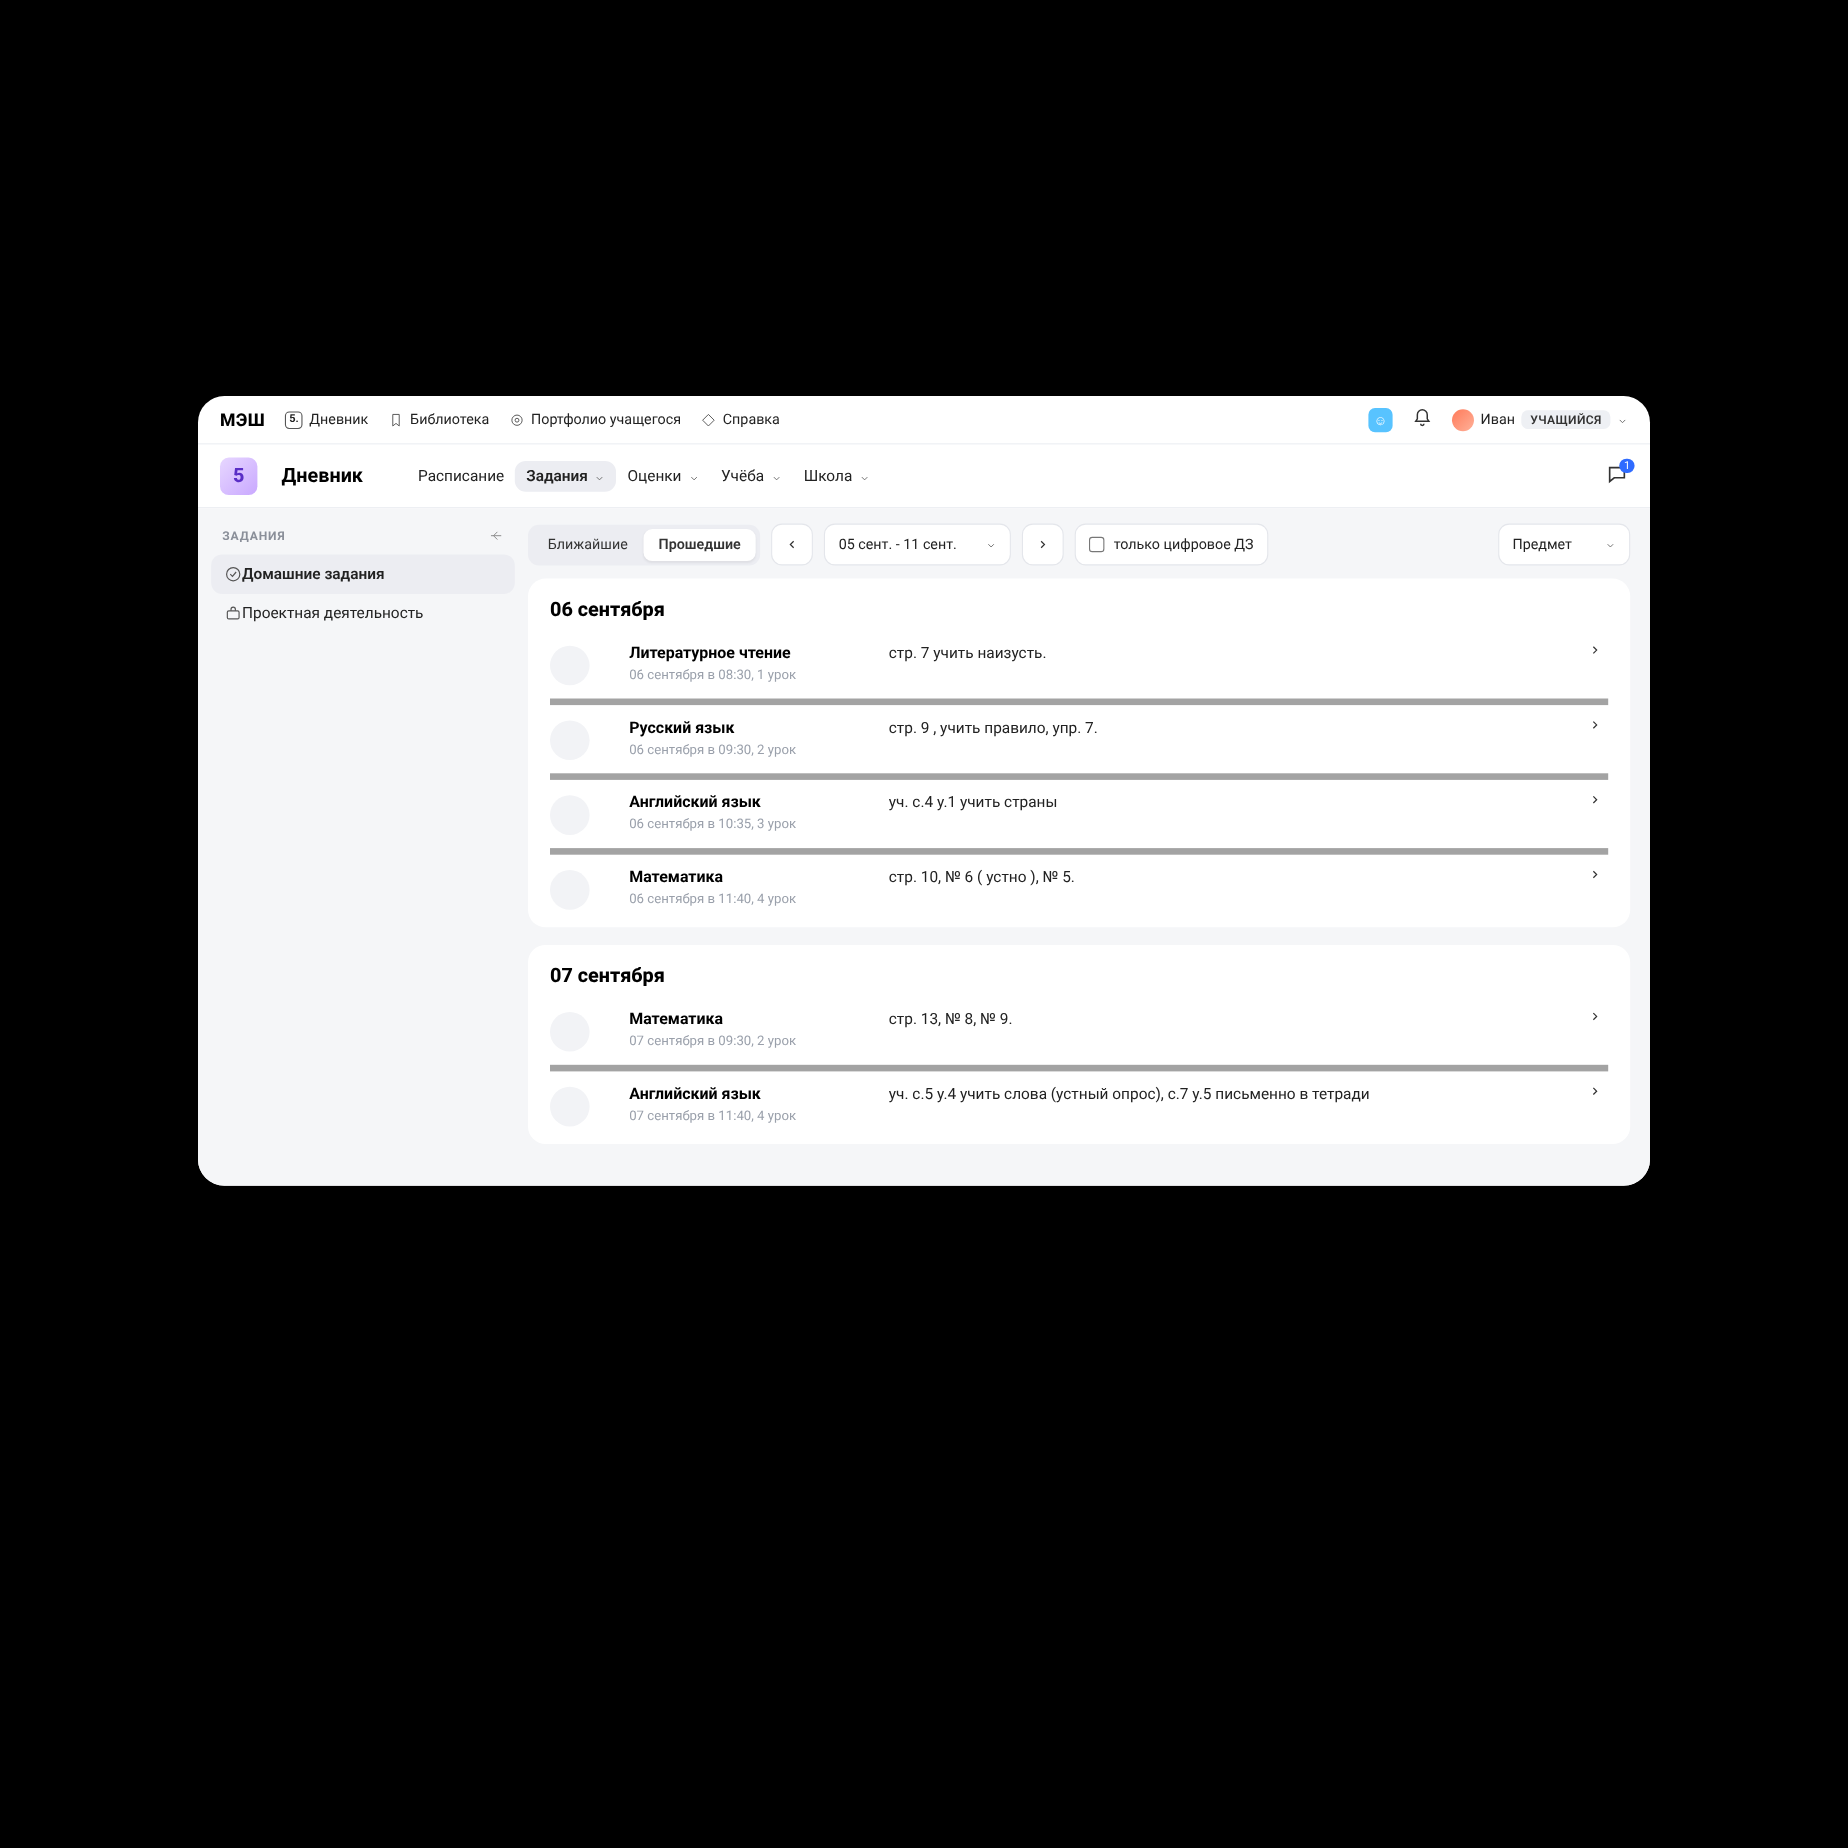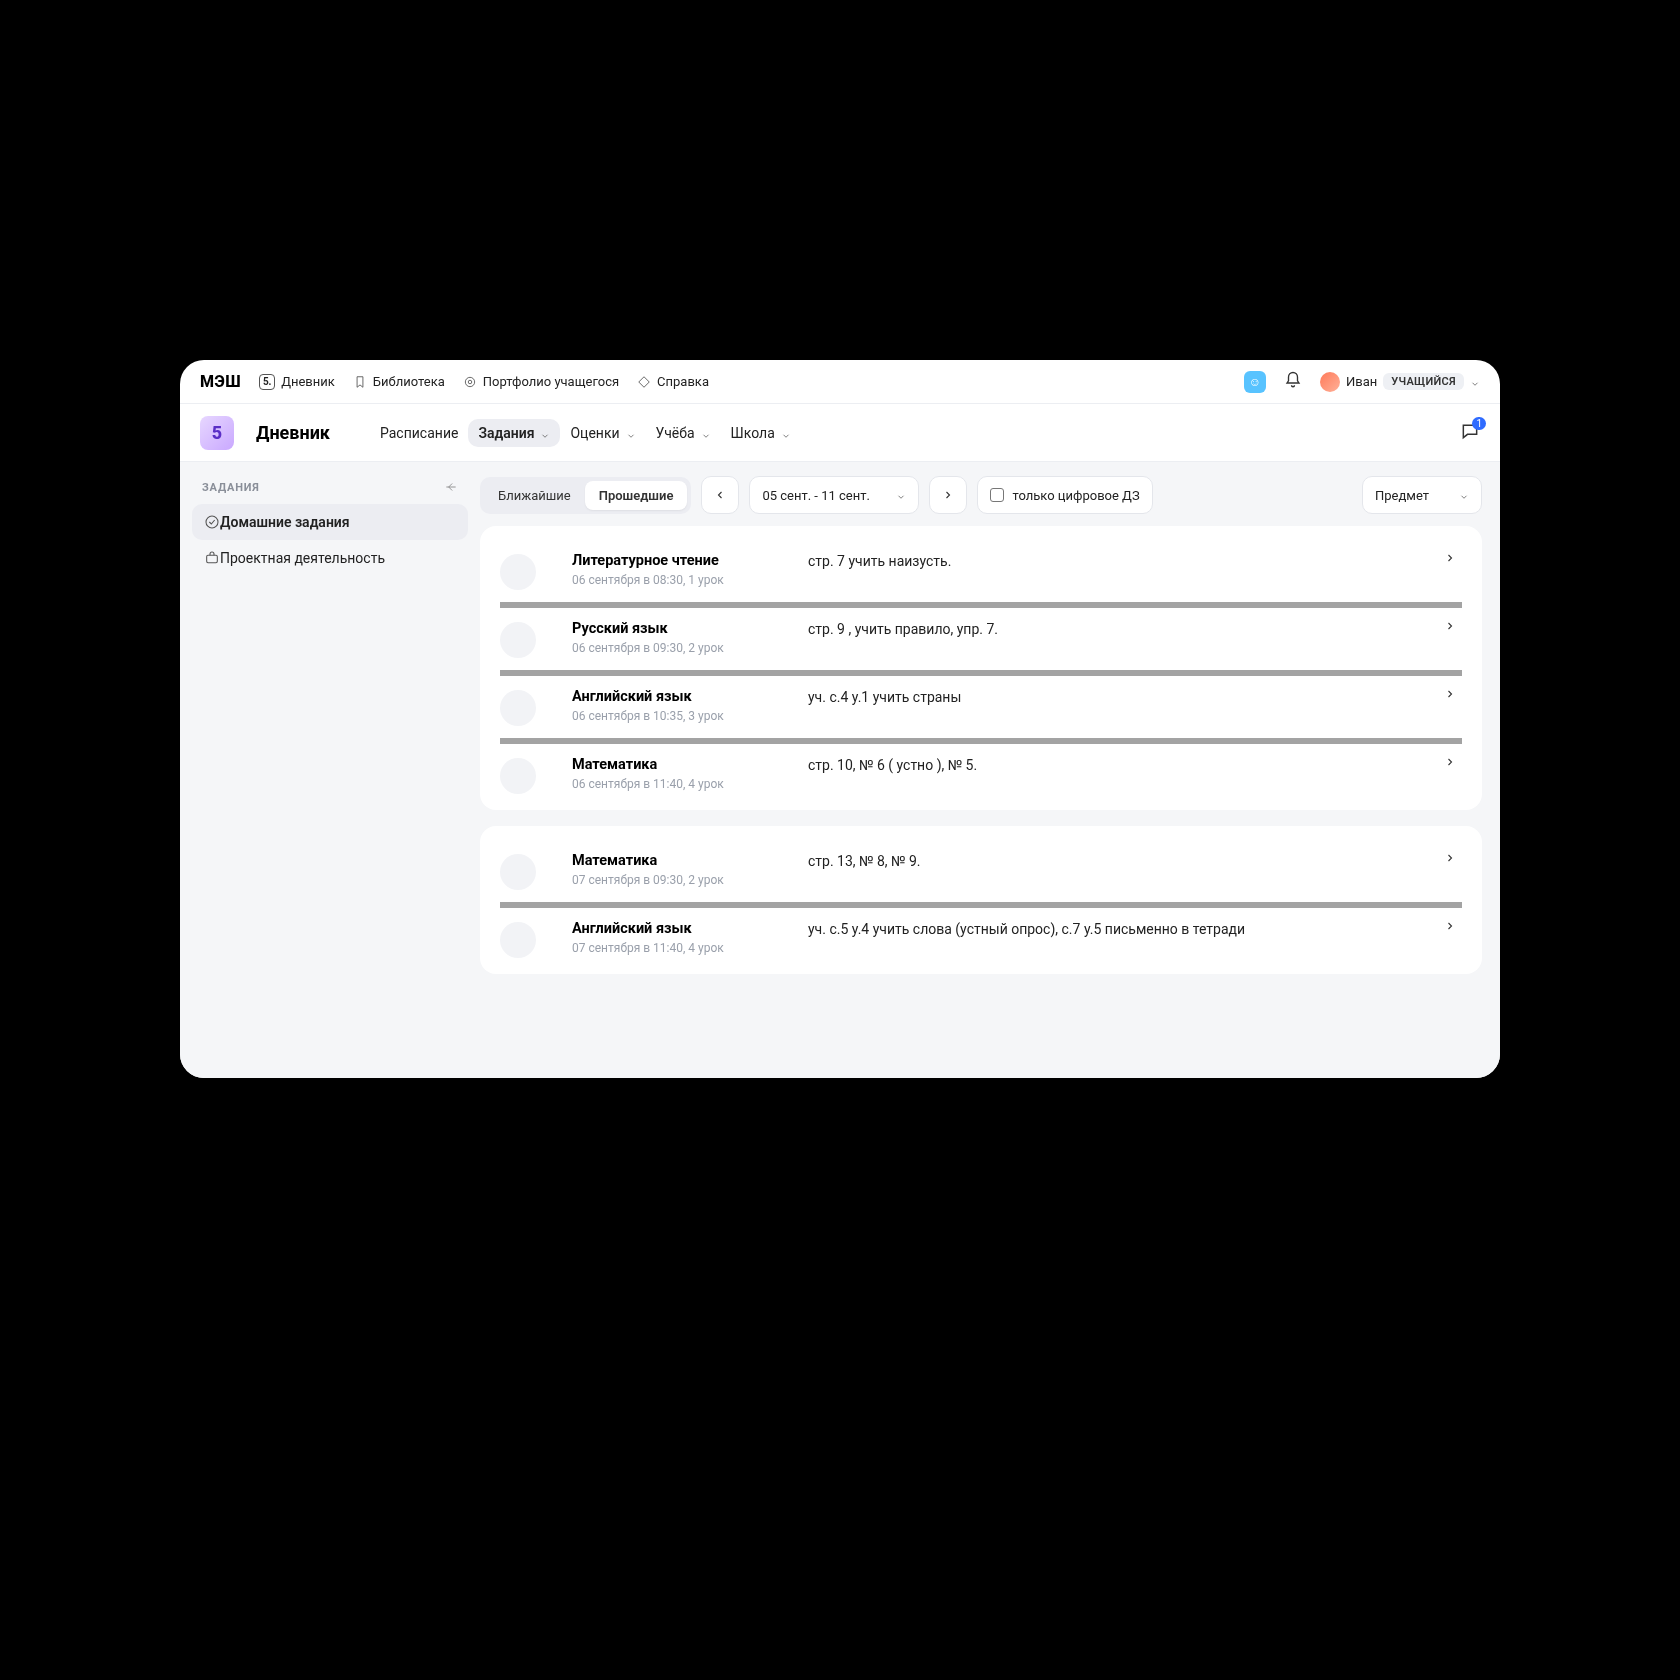--- a/index.html
+++ b/index.html
@@ -241,20 +241,21 @@
         <div class="btn select">
           <span>Предмет</span>
           <span class="chev"><svg viewBox="0 0 24 24">
                 <path d="M6 9l6 6 6-6"></path>
               </svg></span>
         </div>
       </div>
 
       <div id="cards">
           <div class="card">
+            <h3>06 сентября</h3>
             <div class="row">
               <div class="circle"></div>
               <div class="rowmain">
                 <div class="subj">Литературное чтение</div>
                 <div class="meta">06 сентября в 08:30, 1 урок</div>
               </div>
               <div class="rowtext">стр. 7 учить наизусть.</div>
               <div class="rowchev">
                 <svg viewBox="0 0 24 24">
                   <path d="M9 6l6 6-6 6"></path>
@@ -295,20 +296,21 @@
               </div>
               <div class="rowtext">стр. 10, № 6 ( устно ), № 5.</div>
               <div class="rowchev">
                 <svg viewBox="0 0 24 24">
                   <path d="M9 6l6 6-6 6"></path>
                 </svg>
               </div>
             </div>
           </div>
           <div class="card">
+            <h3>07 сентября</h3>
             <div class="row">
               <div class="circle"></div>
               <div class="rowmain">
                 <div class="subj">Математика</div>
                 <div class="meta">07 сентября в 09:30, 2 урок</div>
               </div>
               <div class="rowtext">стр. 13, № 8, № 9.</div>
               <div class="rowchev">
                 <svg viewBox="0 0 24 24">
                   <path d="M9 6l6 6-6 6"></path>

